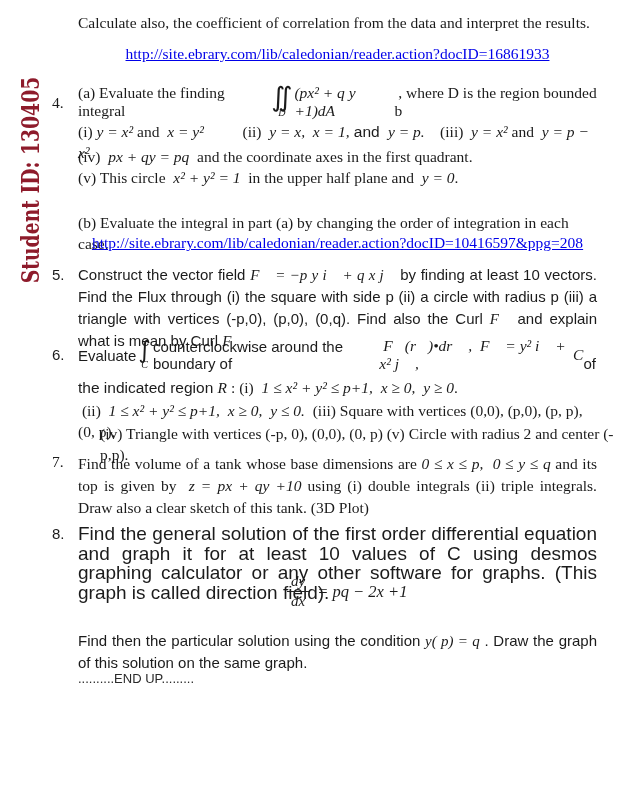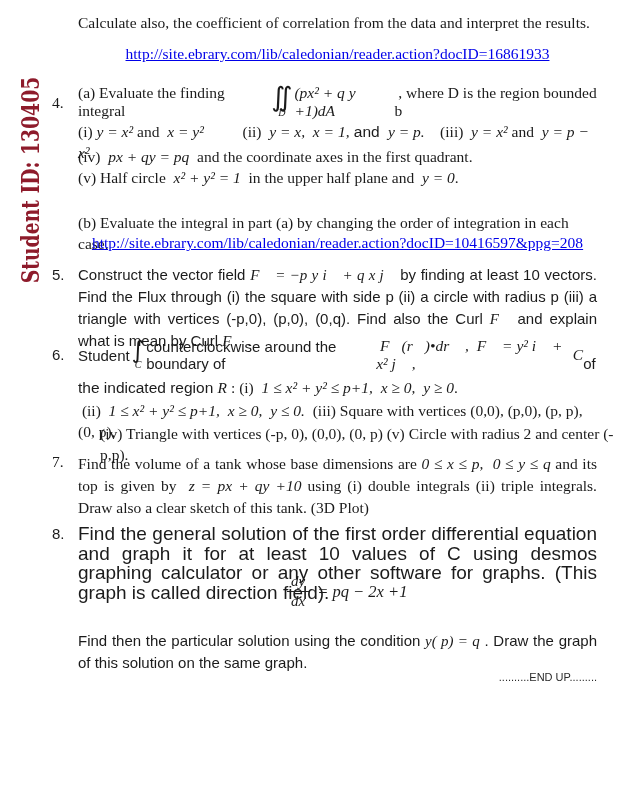--- a/index.html
+++ b/index.html
@@ -75,22 +75,22 @@
   .sans-para {
     font-family:"Liberation Sans", sans-serif;
     font-size:15px; line-height:22px;
   }
   .sans-para-tight {
     font-family:"Liberation Sans", sans-serif;
     font-size:19px; line-height:19.5px;
   }
   .end-line {
     font-family:"Liberation Sans", sans-serif;
-    font-size:11px; color:#2a2a2a;
-    width:519px; text-align:right;
+    font-size:13px; color:#2a2a2a;
+    width:519px; text-align:left;
   }
 </style>
 </head>
 <body>
 
 <div class="page">
 
   <div class="student-id">Student ID: 130405</div>
 
   <div class="abs line" style="left:78px; top:12px; width:519px;">Calculate also, the coefficient of correlation from the data and interpret the results.</div>
@@ -106,34 +106,34 @@
       <span class="bigint">
         <span class="sign">∬</span>
         <span class="sub">D</span>
       </span>
       <span class="seg m">(px² + q y +1)dA</span>
       <span class="seg r"> , where D is the region bounded b</span>
     </div>
   </div>
   <div class="qbody line" style="top:121px;"><span class="seg r">(i) </span><span class="seg m">y = x²</span><span class="seg r"> and  </span><span class="seg m">x = y²</span><span class="seg r">          </span><span class="seg r">(ii)  </span><span class="seg m">y = x,  x = 1,</span><span class="seg s"> and </span><span class="seg m"> y = p.</span><span class="seg r">    </span><span class="seg r">(iii)  </span><span class="seg m">y = x²</span><span class="seg r"> and </span><span class="seg m"> y = p − x²</span></div>
   <div class="qbody line" style="top:146px;"><span class="seg r">(iv)  </span><span class="seg m">px + qy = pq</span><span class="seg r">  and the coordinate axes in the first quadrant.</span></div>
-  <div class="qbody line" style="top:167px;"><span class="seg r">(v) Half circle  </span><span class="seg m">x² + y² = 1</span><span class="seg r">  in the upper half plane and  </span><span class="seg m">y = 0</span><span class="seg r">.</span></div>
+  <div class="qbody line" style="top:167px;"><span class="seg r">(v) This circle  </span><span class="seg m">x² + y² = 1</span><span class="seg r">  in the upper half plane and  </span><span class="seg m">y = 0</span><span class="seg r">.</span></div>
   <div class="qbody line" style="top:212px;"><span class="seg r">(b) Evaluate the integral in part (a) by changing the order of integration in each case.</span></div>
 
   <div class="abs link-line" style="left:78px; top:234px;">
     <a class="doclink">http://site.ebrary.com/lib/caledonian/reader.action?docID=10416597&amp;ppg=208</a>
   </div>
 
   <div class="qnum sans" style="top:266px;">5.</div>
   <div class="qbody para sans-para" style="top:264px;"><span class="seg s">Construct the vector field </span><span class="seg m">F⃗ = −p y i⃗ + q x j⃗</span><span class="seg s"> by finding at least 10 vectors. Find the Flux through (i) the square with side p  (ii) a circle with radius p (iii) a triangle with vertices (-p,0), (p,0), (0,q). Find also the Curl </span><span class="seg m">F⃗</span><span class="seg s"> and explain what is mean by Curl </span><span class="seg m">F⃗</span><span class="seg s"> .</span></div>
 
   <div class="qnum sans" style="top:346px;">6.</div>
   <div class="qbody" style="top:337px;">
     <div class="flexline">
-      <span class="seg s" style="font-size:15px;">Student </span>
+      <span class="seg s" style="font-size:15px;">Evaluate </span>
       <span class="bigint">
         <span class="sign" style="font-size:24px;">∫</span>
         <span class="sub">C</span>
       </span>
       <span class="seg s" style="font-size:15px;">counterclockwise around the boundary of </span>
       <span class="seg m"> F⃗(r⃗)•dr⃗ ,  F⃗ = y² i⃗ + x² j⃗ ,  </span>
       <span class="seg m">C</span>
       <span class="seg s" style="font-size:15px;"> of</span>
     </div>
   </div>

